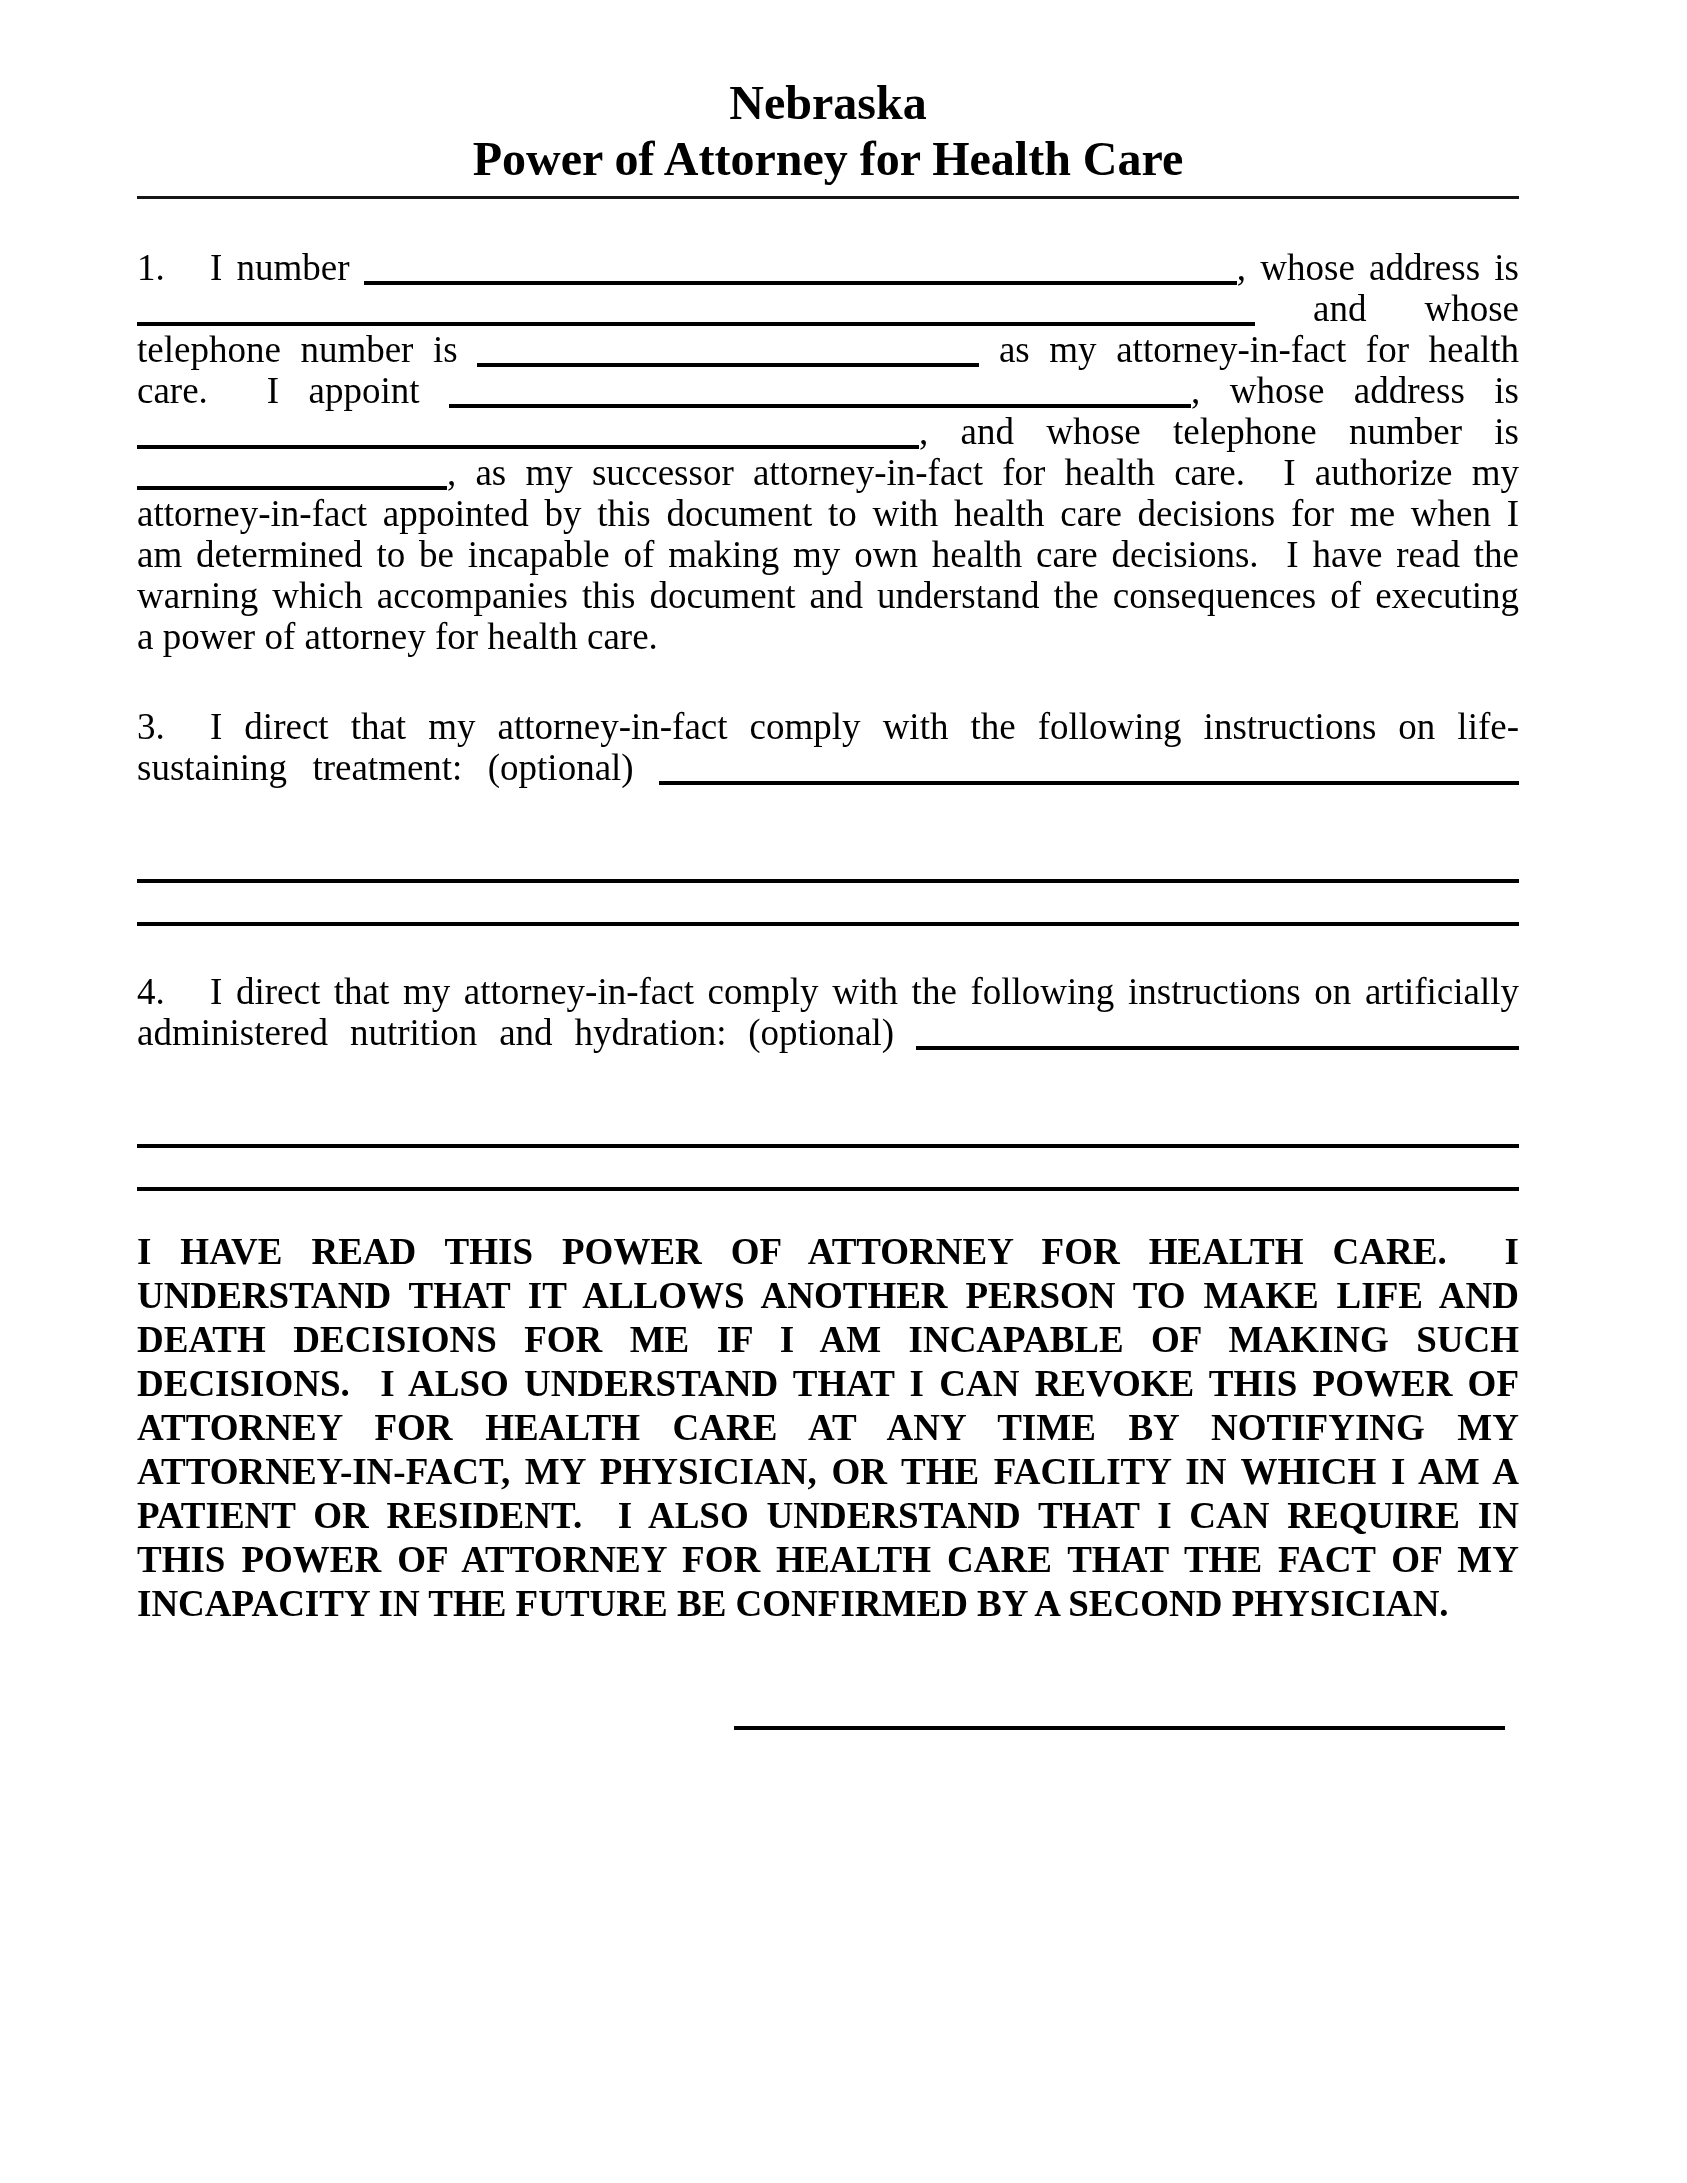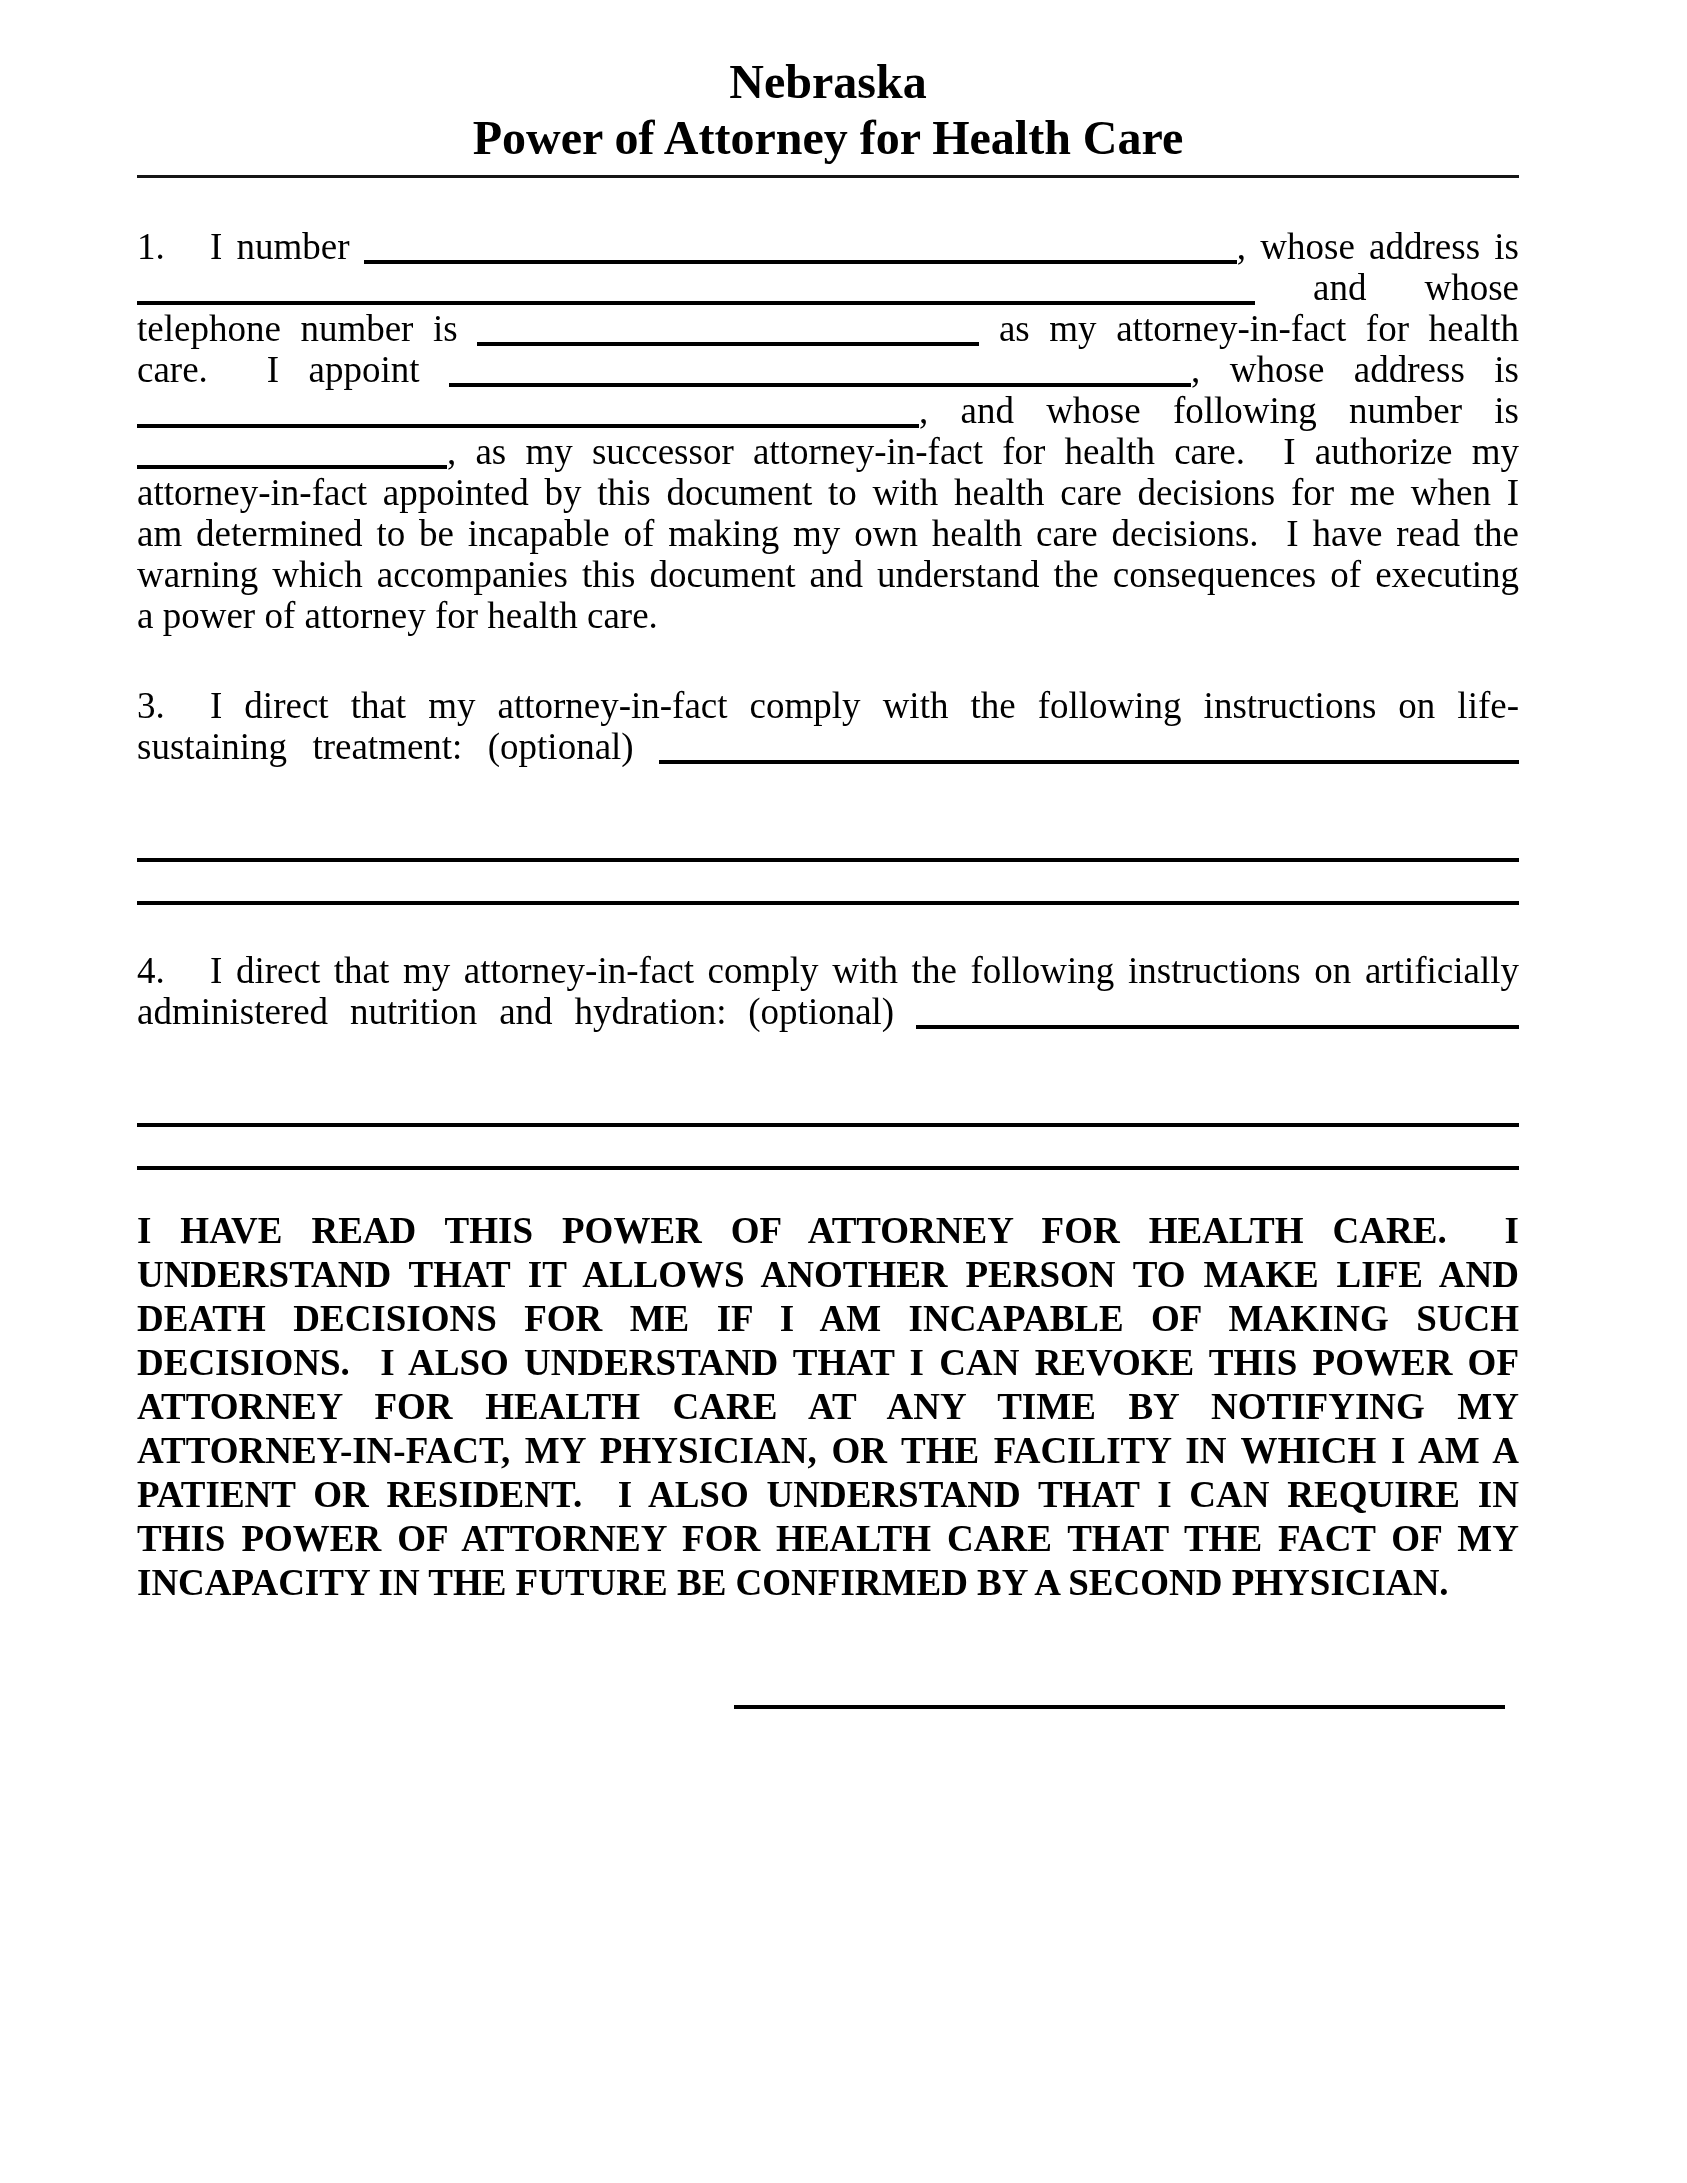--- a/index.html
+++ b/index.html
@@ -6,21 +6,21 @@
     margin: 0;
     padding: 0;
     background: #ffffff;
   }
   .page {
     position: relative;
     width: 1687px;
     height: 2184px;
     background: #ffffff;
     box-sizing: border-box;
-    padding: 54px 168px 0 137px;
+    padding: 75px 168px 0 137px;
     font-family: "Liberation Serif", "DejaVu Serif", serif;
     color: #000000;
     overflow: hidden;
   }
   .title {
     text-align: center;
     font-weight: bold;
     font-size: 48px;
     line-height: 56px;
   }
@@ -87,21 +87,21 @@
     <div data-name="title-form-name">Power of Attorney for Health Care</div>
   </div>
   <div class="title-rule" data-name="title-rule"></div>
 
   <div data-name="form-body">
       <div class="para" data-name="item-1">
         <div class="line" data-name="text-line"><span class="num" data-name="item-number">1.</span><span data-name="text-segment">I number </span><span class="blank" data-name="fill-in-blank" style="width: 873px;"></span><span data-name="text-segment">, whose address is</span></div>
         <div class="line" data-name="text-line"><span class="blank" data-name="fill-in-blank" style="width: 1118px;"></span><span data-name="text-segment"> and whose</span></div>
         <div class="line" data-name="text-line"><span data-name="text-segment">telephone number is </span><span class="blank" data-name="fill-in-blank" style="width: 502px;"></span><span data-name="text-segment"> as my attorney-in-fact for health</span></div>
         <div class="line" data-name="text-line"><span data-name="text-segment">care.&nbsp; I appoint </span><span class="blank" data-name="fill-in-blank" style="width: 742px;"></span><span data-name="text-segment">, whose address is</span></div>
-        <div class="line" data-name="text-line"><span class="blank" data-name="fill-in-blank" style="width: 782px;"></span><span data-name="text-segment">, and whose following number is</span></div>
+        <div class="line" data-name="text-line"><span class="blank" data-name="fill-in-blank" style="width: 782px;"></span><span data-name="text-segment">, and whose telephone number is</span></div>
         <div class="line" data-name="text-line"><span class="blank" data-name="fill-in-blank" style="width: 310px;"></span><span data-name="text-segment">, as my successor attorney-in-fact for health care.&nbsp; I authorize my</span></div>
         <div class="line" data-name="text-line"><span data-name="text-segment">attorney-in-fact appointed by this document to with health care decisions for me when I</span></div>
         <div class="line" data-name="text-line"><span data-name="text-segment">am determined to be incapable of making my own health care decisions.&nbsp; I have read the</span></div>
         <div class="line" data-name="text-line"><span data-name="text-segment">warning which accompanies this document and understand the consequences of executing</span></div>
         <div class="line last" data-name="text-line"><span data-name="text-segment">a power of attorney for health care.</span></div>
       </div>
       <div class="para" data-name="item-3">
         <div class="line" data-name="text-line"><span class="num" data-name="item-number">3.</span><span data-name="text-segment">I direct that my attorney-in-fact comply with the following instructions on life-</span></div>
         <div class="line" data-name="text-line"><span data-name="text-segment">sustaining treatment: (optional) </span><span class="blank" data-name="fill-in-blank" style="width: 860px;"></span></div>
         <div class="write-line" data-name="blank-writing-line"></div>

